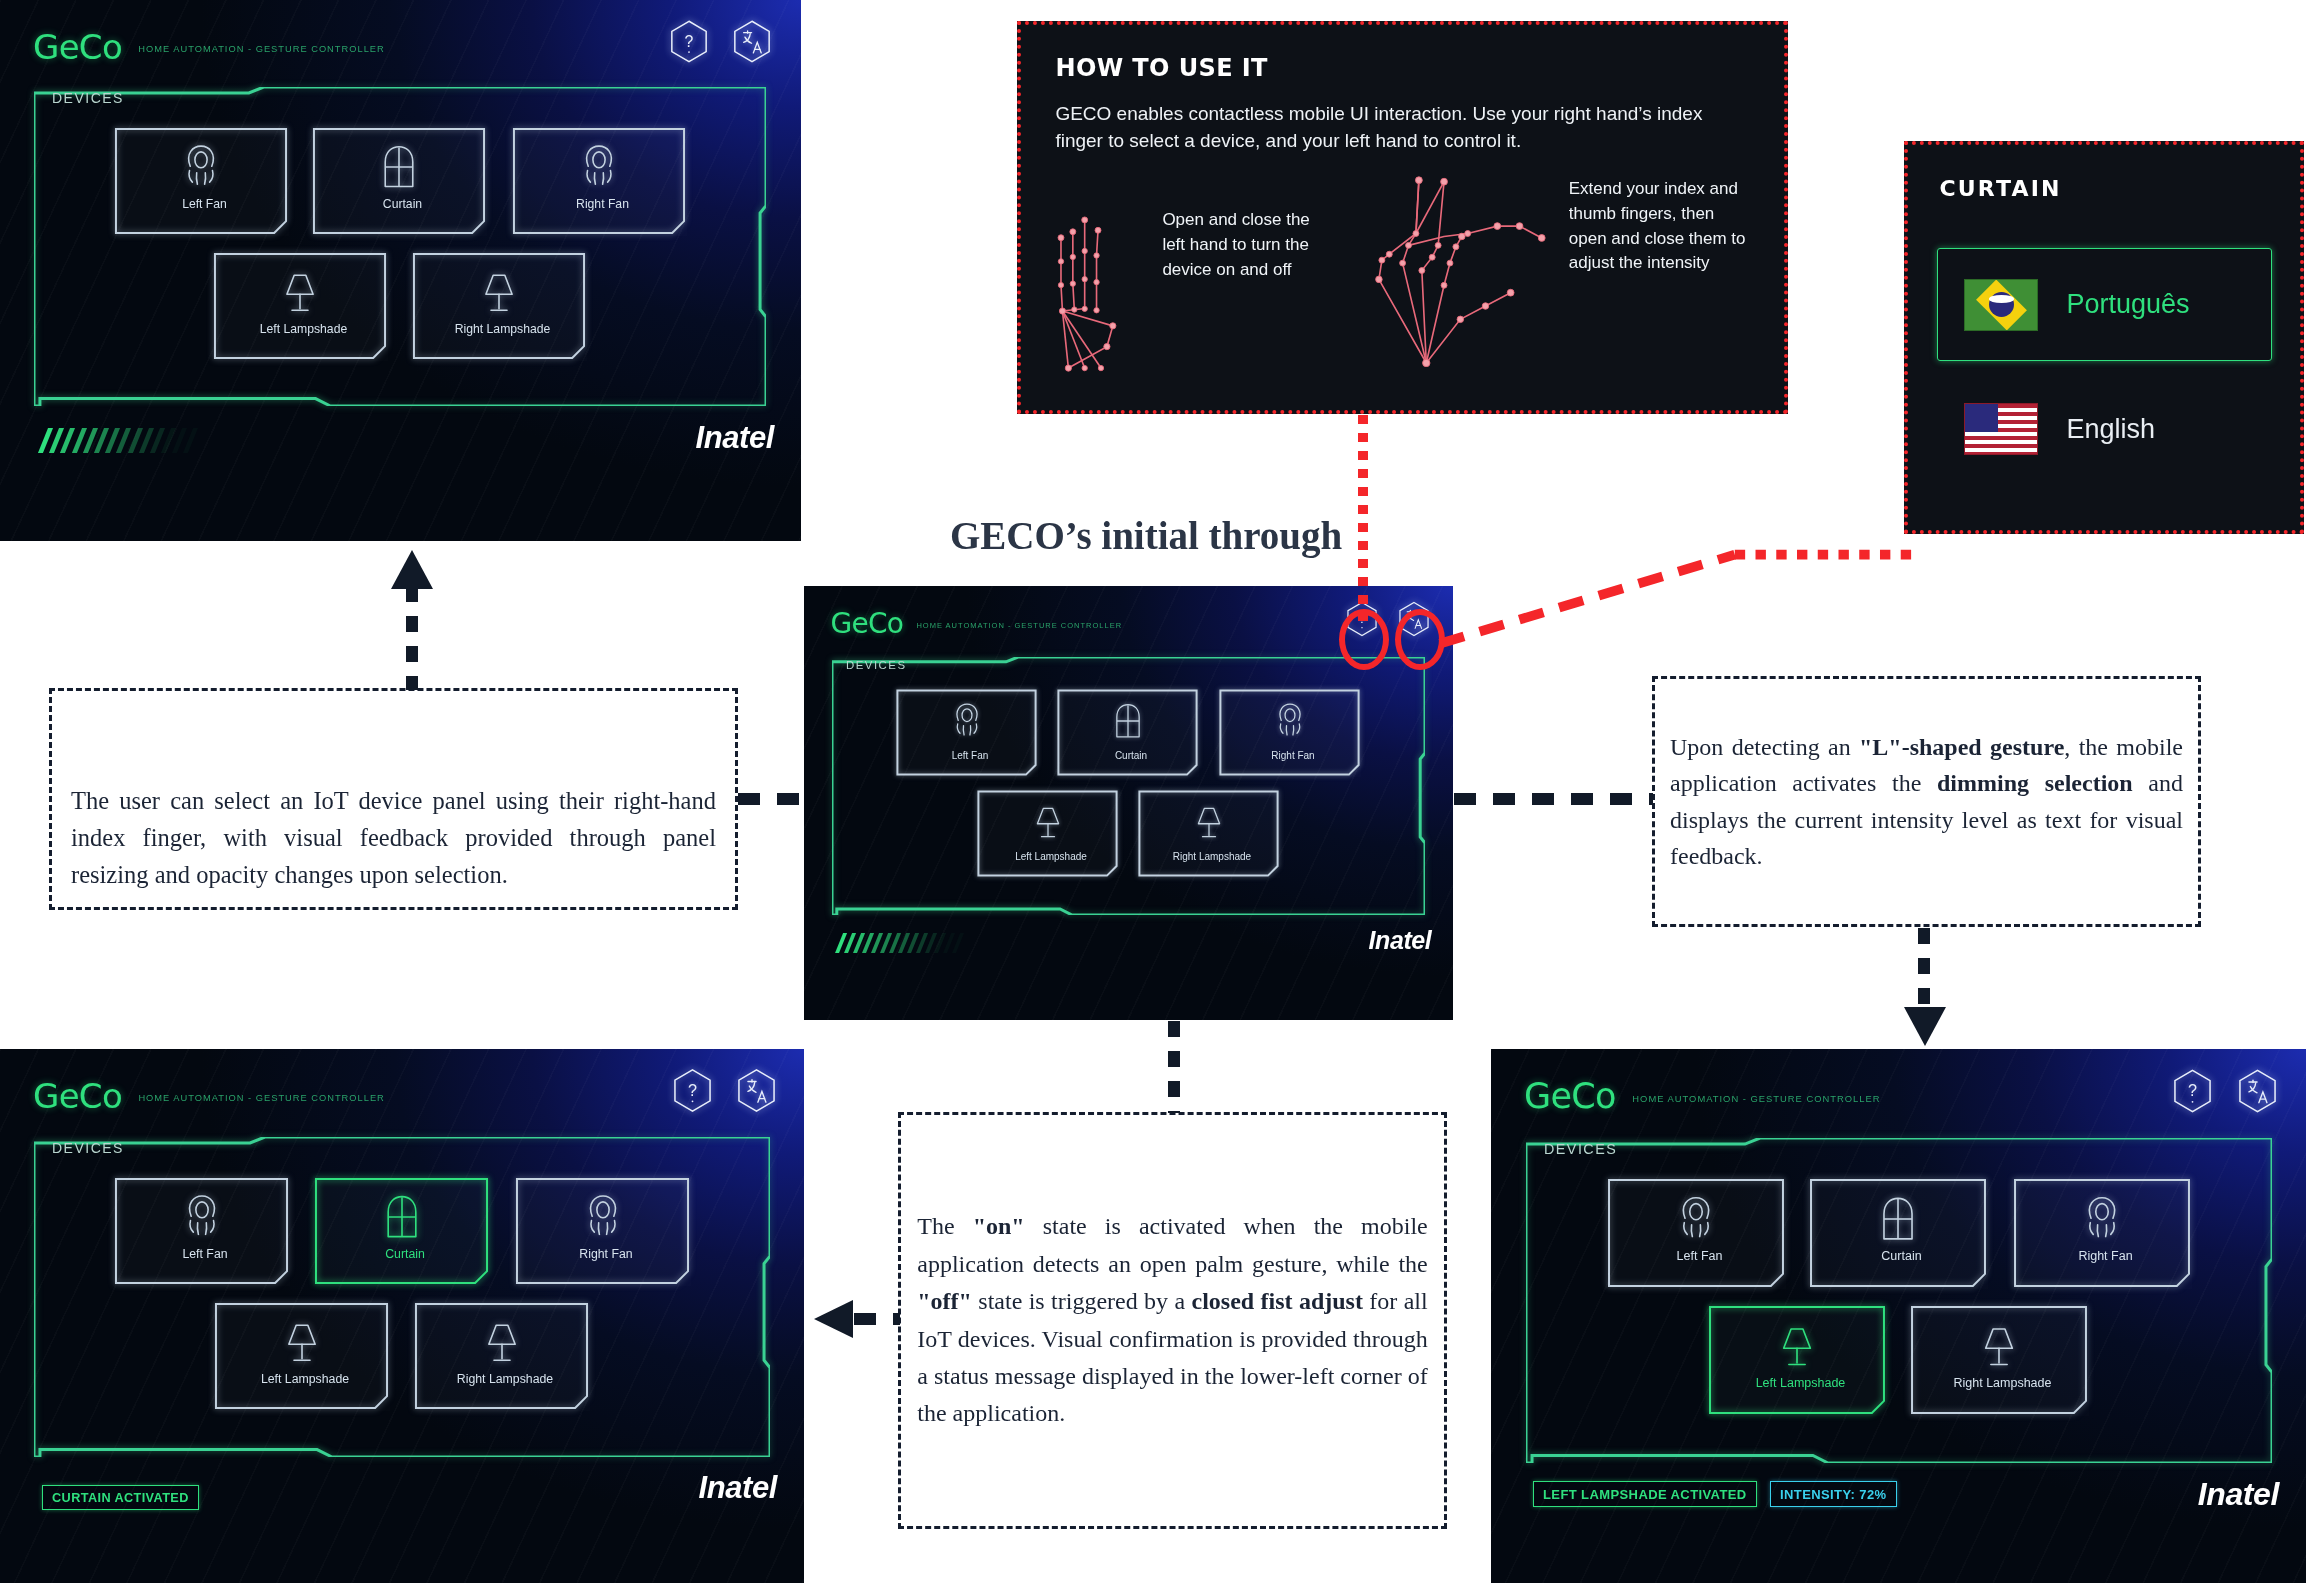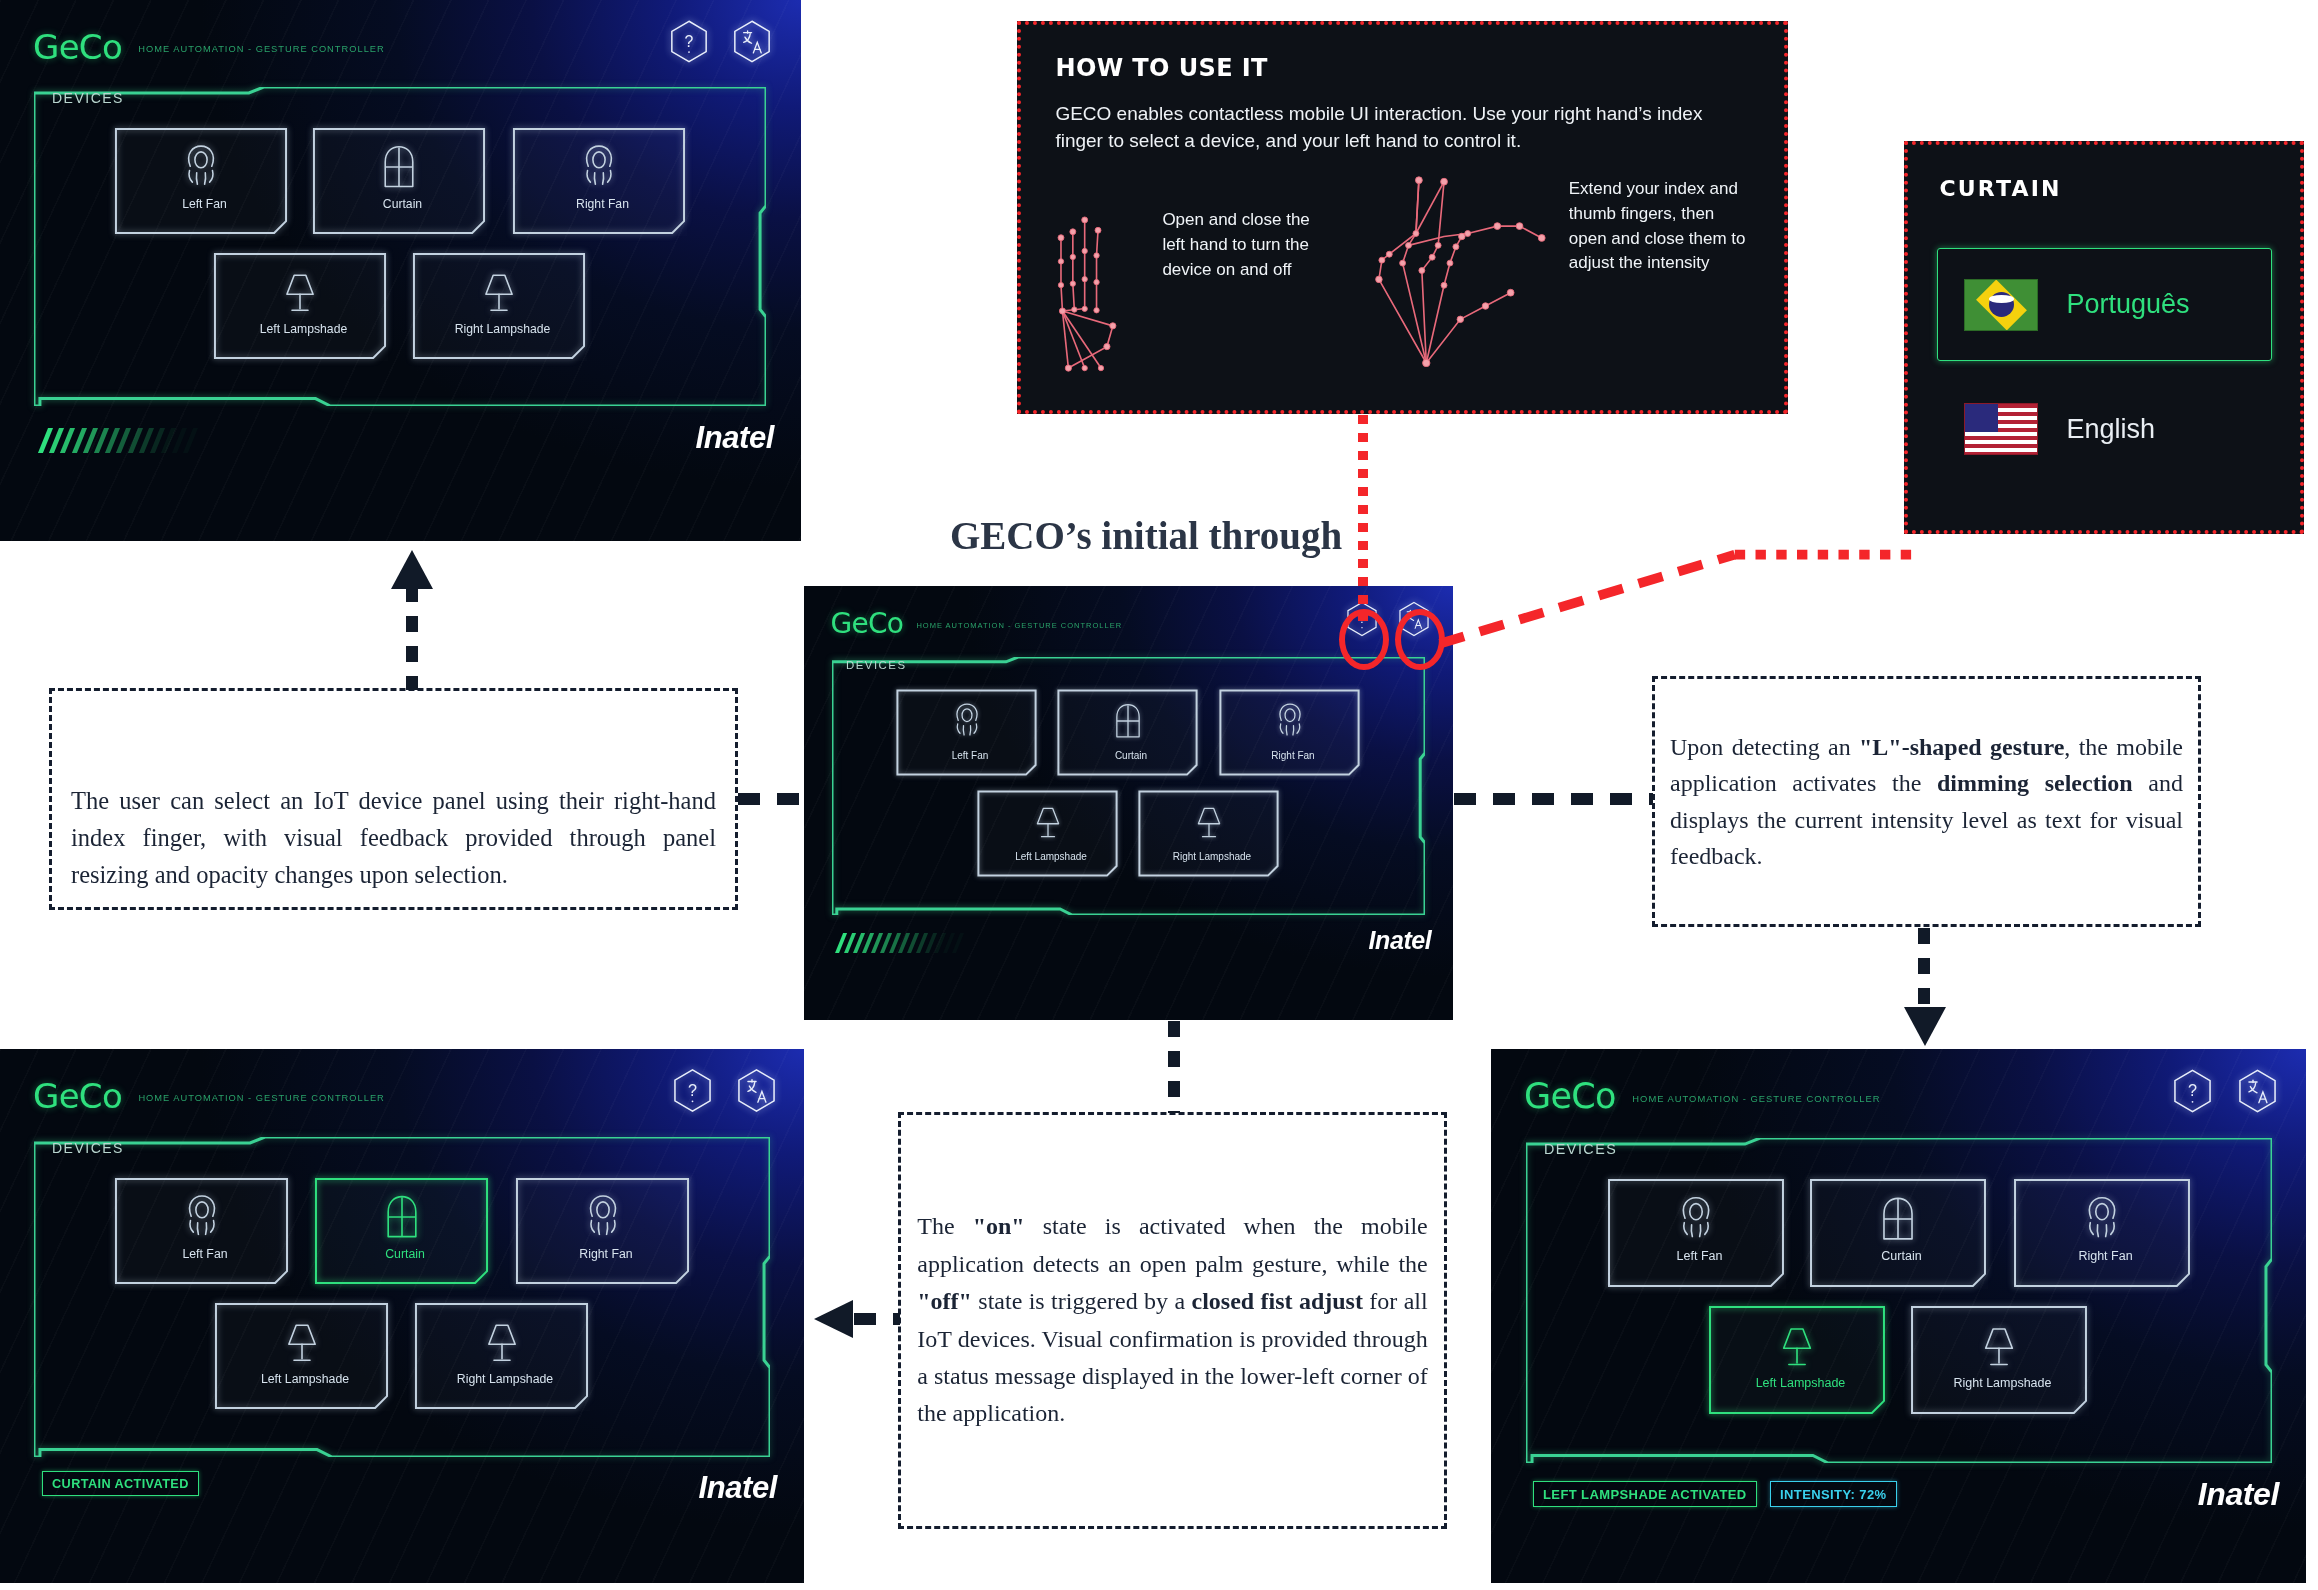--- a/index.html
+++ b/index.html
@@ -518,21 +518,21 @@
         <svg width="42" height="46" viewBox="0 0 56 62">
       <g fill="none" stroke="#c3d2e0" stroke-width="2.2" stroke-linejoin="round" stroke-linecap="round">
         <path d="M20,8 L36,8 L46,34 L10,34 Z"></path>
         <path d="M28,34 L28,54"></path>
             <path d="M17,56 L39,56"></path>
       </g>
         </svg>
       </span>
         <span class="ctxt" style="font-size:12.3px; margin-top:7.4px;">Right Lampshade</span>
       </div>
-    <div class="statusbadge badge-green" style="left:42px; top:422px; height:25px; padding:0 9px;
+    <div class="statusbadge badge-green" style="left:42px; top:436px; height:25px; padding:0 9px;
                font-size:12.7px;">CURTAIN ACTIVATED</div>
     <div class="brand" style="right:27px; top:421px; font-size:31px;">Inatel</div>
   </div>
 
 <div class="app" id="screen-br" style="left:1491px; top:1049px; width:815px; height:534px;">
     <div class="app-head" style="left:33px; top:30px;">
       <span class="logo" style="font-size:35px; line-height:1;">GeCo</span>
       <span class="tagline" style="font-size:9.4px; margin-left:16.6px; margin-top:4.5px;">HOME AUTOMATION - GESTURE CONTROLLER</span>
     </div>
     <div class="hexbtn" style="left:679px; top:18px;">

